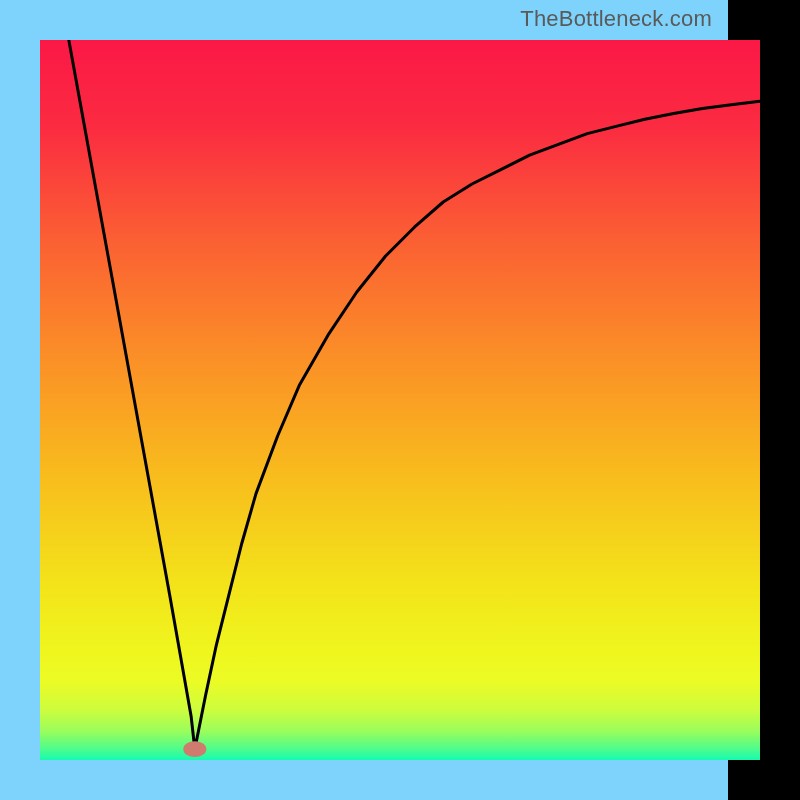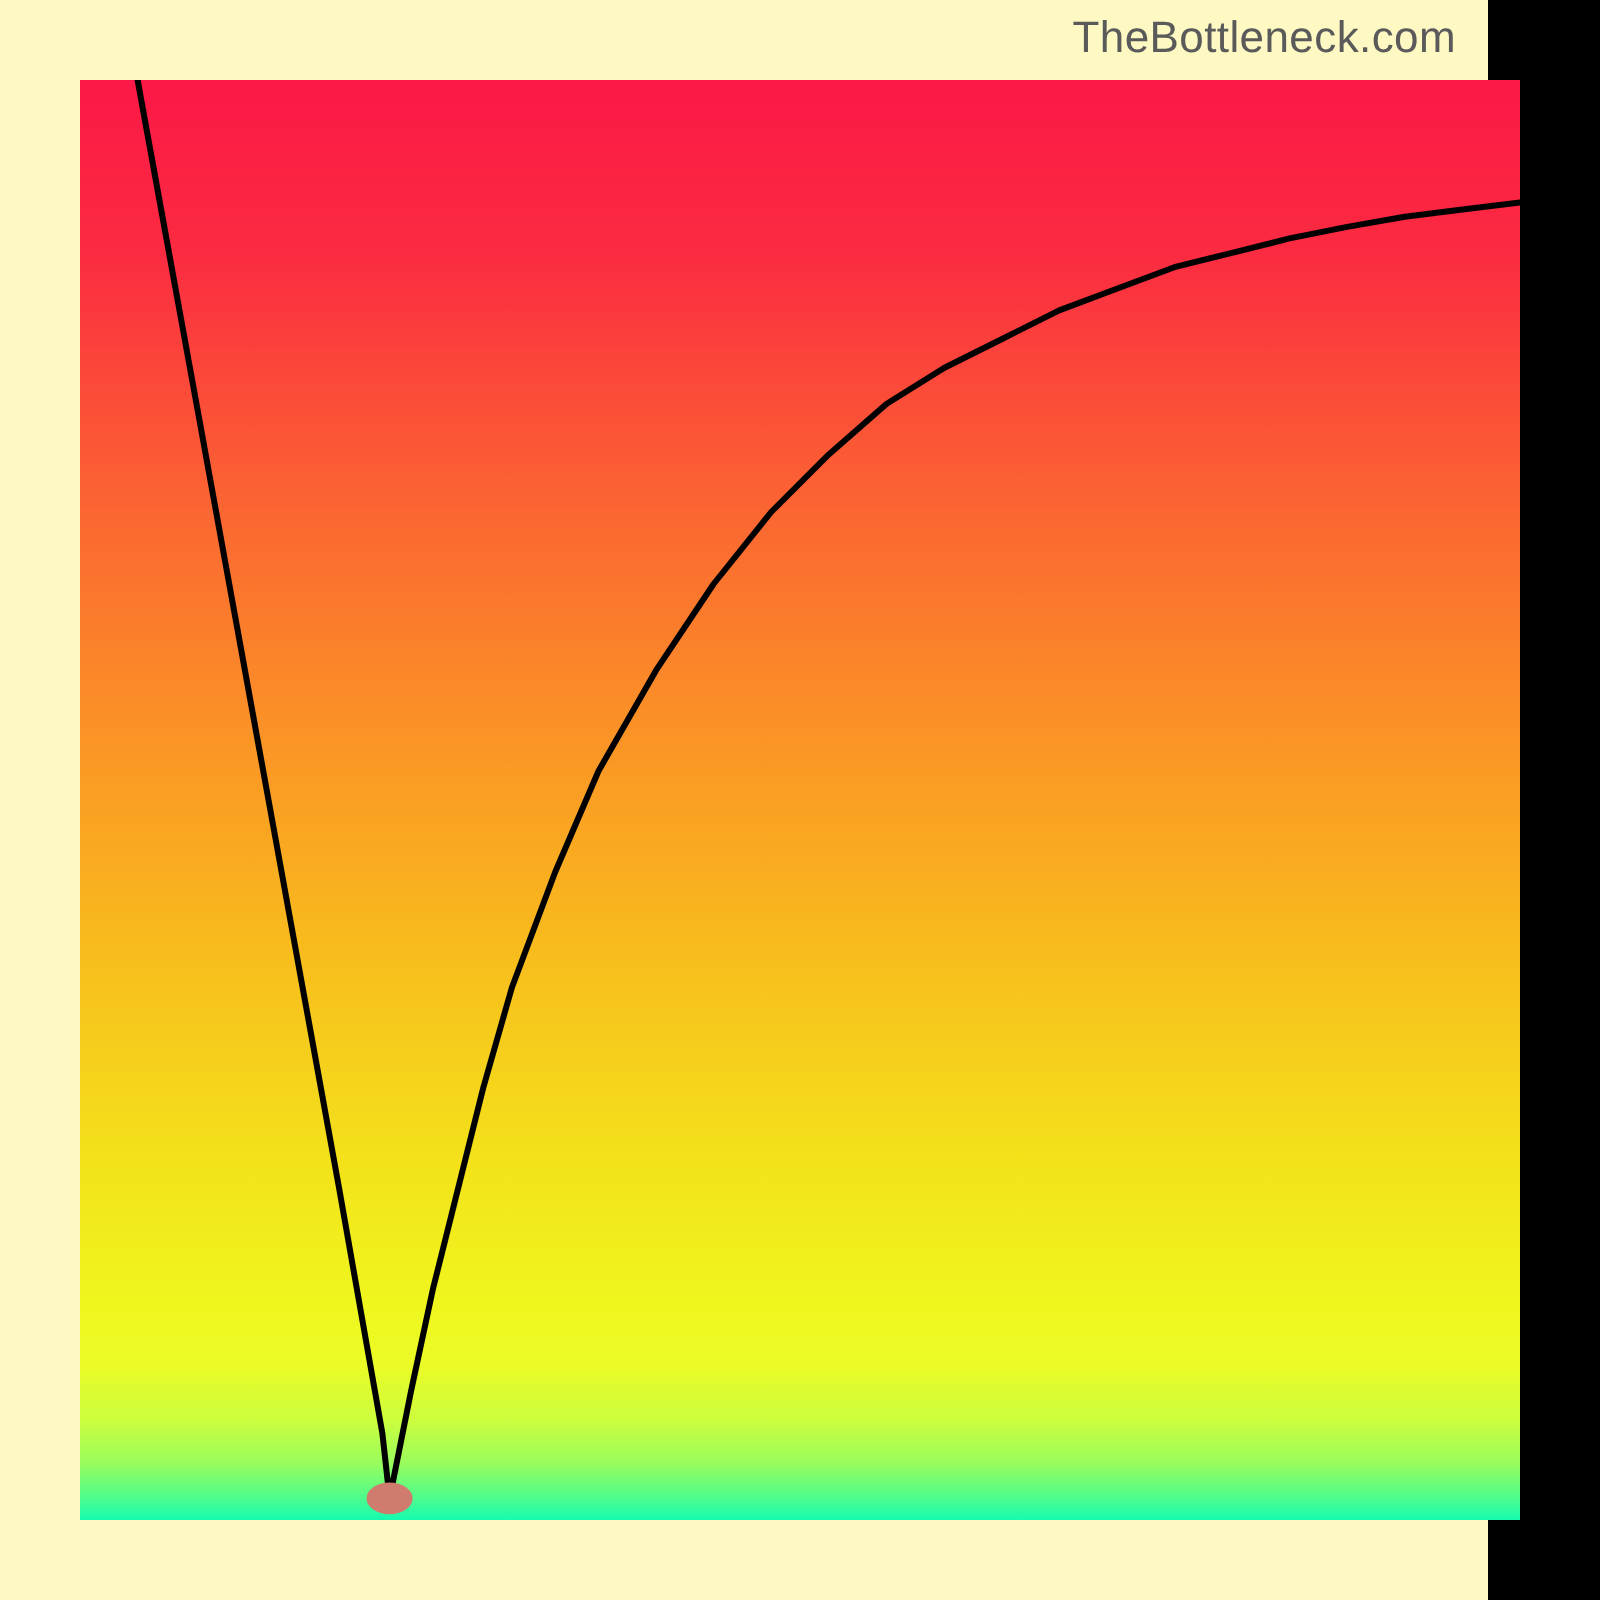--- a/index.html
+++ b/index.html
@@ -8,22 +8,21 @@
     width: 800px;
     height: 800px;
     background: #000;
     font-family: Arial, Helvetica, sans-serif;
     overflow: hidden;
   }
   .frame {
     position: relative;
     width: 728px;
     height: 800px;
-    background: #fef9c3;
-    padding-left: 16px;
+    background: #7dd3fc;
   }
   .plot {
     position: absolute;
     left: 40px;
     top: 40px;
     width: 720px;
     height: 720px;
     overflow: hidden;
   }
   .watermark {

